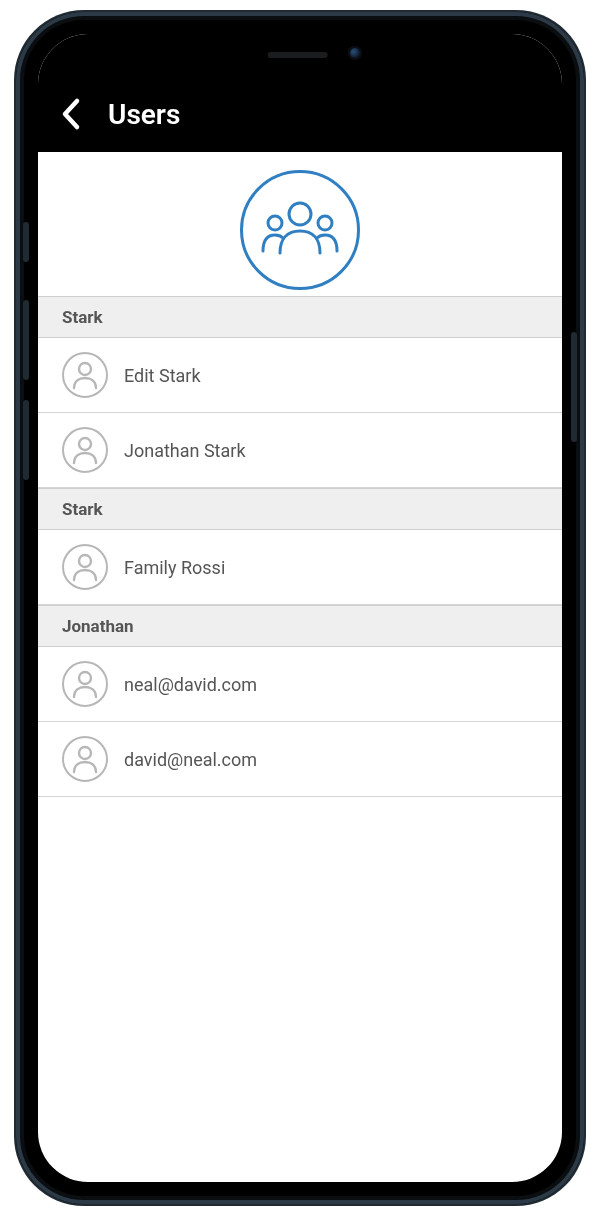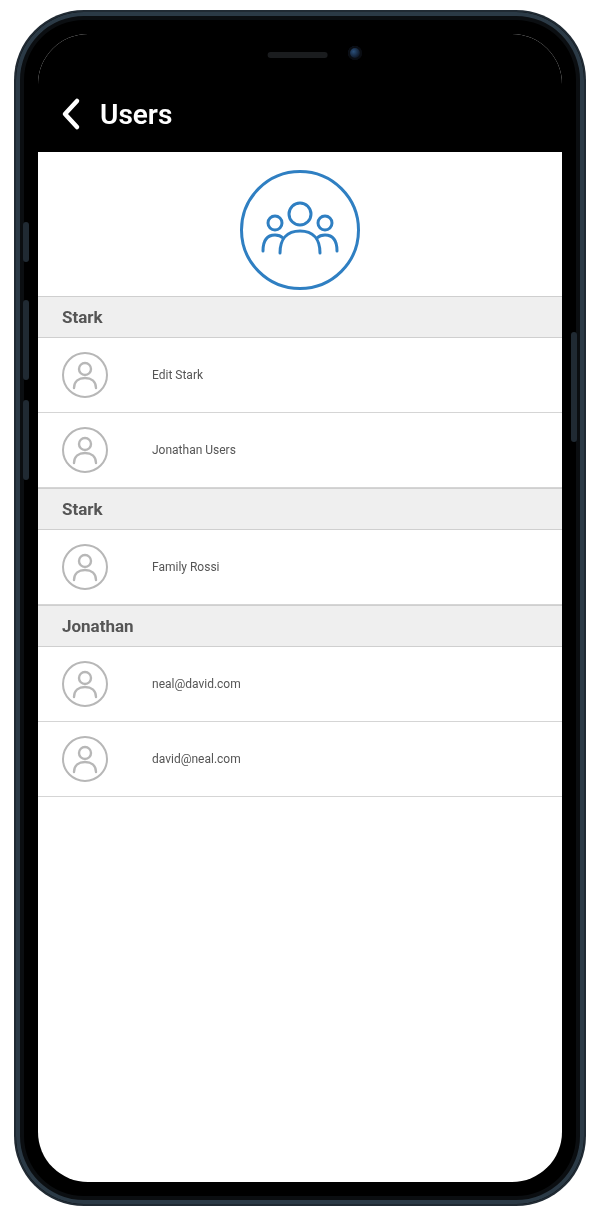--- a/index.html
+++ b/index.html
@@ -34,21 +34,21 @@
     }
     .side-btn { position:absolute; background:#202a33; border-radius:3px; }
     .sb-left1 { left:7px; top:210px; width:6px; height:40px; }
     .sb-left2 { left:7px; top:288px; width:6px; height:80px; }
     .sb-left3 { left:7px; top:388px; width:6px; height:80px; }
     .sb-right { right:7px; top:320px; width:6px; height:110px; }
 
     
     .navbar {
       background:#000; color:#fff; padding-top:42px; height:118px;
-      display:flex; align-items:center; gap:18px; padding-left:22px; padding-right:22px;
+      display:flex; align-items:center; gap:26px; padding-left:22px; padding-right:22px;
     }
     .back-icon svg { display:block; }
     .title { font-size:28px; font-weight:600; }
 
     
     .content { background:#fff; }
 
     .hero { display:flex; justify-content:center; padding:18px 0 6px; }
     .hero .circle {
       width:120px; height:120px; border:3px solid #2f7fc2; border-radius:50%;
@@ -61,24 +61,24 @@
       padding:16px 24px 18px;
     }
 
     .section-header {
       background:#efefef; border-top:1px solid #cfcfcf; border-bottom:1px solid #cfcfcf;
       color:#555; font-weight:700; font-size:17px;
       padding:10px 24px;
     }
 
     .row {
-      display:flex; align-items:center; gap:44px;
+      display:flex; align-items:center; gap:16px;
       padding:14px 24px;
       border-bottom:1px solid #d5d5d5;
-      color:#555; font-size:12px;
+      color:#555; font-size:18px;
       cursor:pointer;
     }
     .row .avatar {
       width:46px; height:46px; border:2px solid #b7b7b7; border-radius:50%;
       display:flex; align-items:center; justify-content:center; flex-shrink:0;
     }
     .row svg { display:block; }
   </style>
 </head>
 <body>
@@ -133,21 +133,21 @@
       </div>
       <div class="row">
         <div class="avatar">
           <svg width="28" height="30" viewBox="0 0 28 30">
               <g fill="none" stroke="#b7b7b7" stroke-width="2.4" stroke-linecap="round">
                 <circle cx="14" cy="9" r="6"></circle>
                 <path d="M3 28 C3 21 8 18 14 18 C20 18 25 21 25 28"></path>
               </g>
             </svg>
         </div>
-        <span>Jonathan Users</span>
+        <span>Jonathan Stark</span>
       </div>
 
       <div class="section-header">Stark</div>
       <div class="row">
         <div class="avatar">
           <svg width="28" height="30" viewBox="0 0 28 30">
               <g fill="none" stroke="#b7b7b7" stroke-width="2.4" stroke-linecap="round">
                 <circle cx="14" cy="9" r="6"></circle>
                 <path d="M3 28 C3 21 8 18 14 18 C20 18 25 21 25 28"></path>
               </g>

